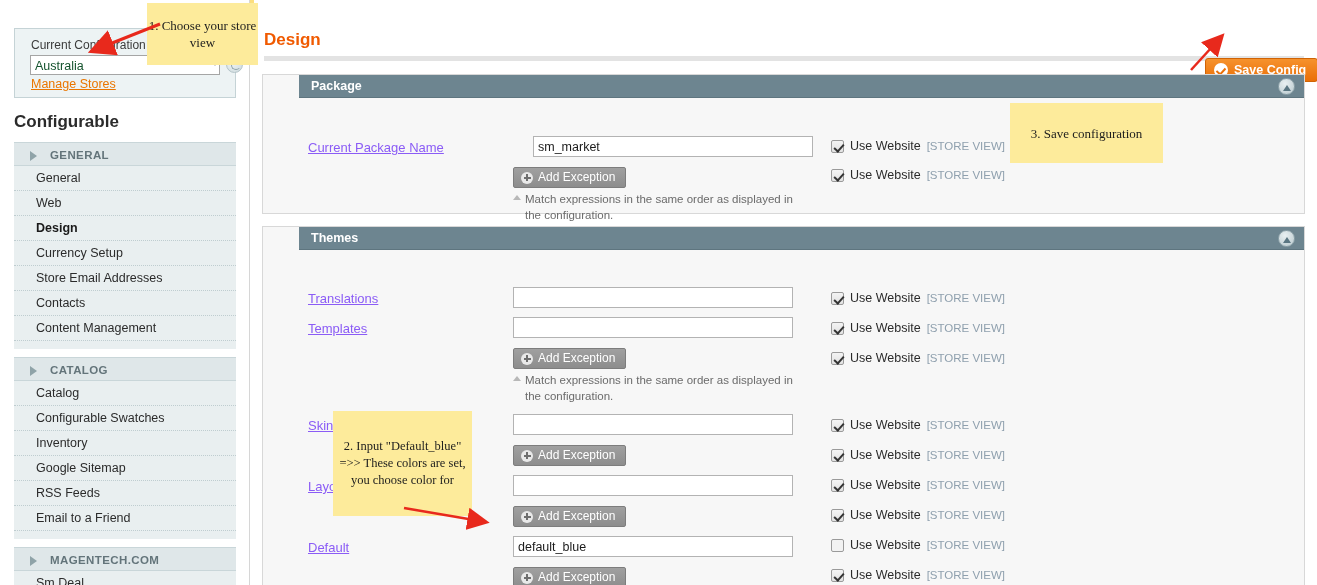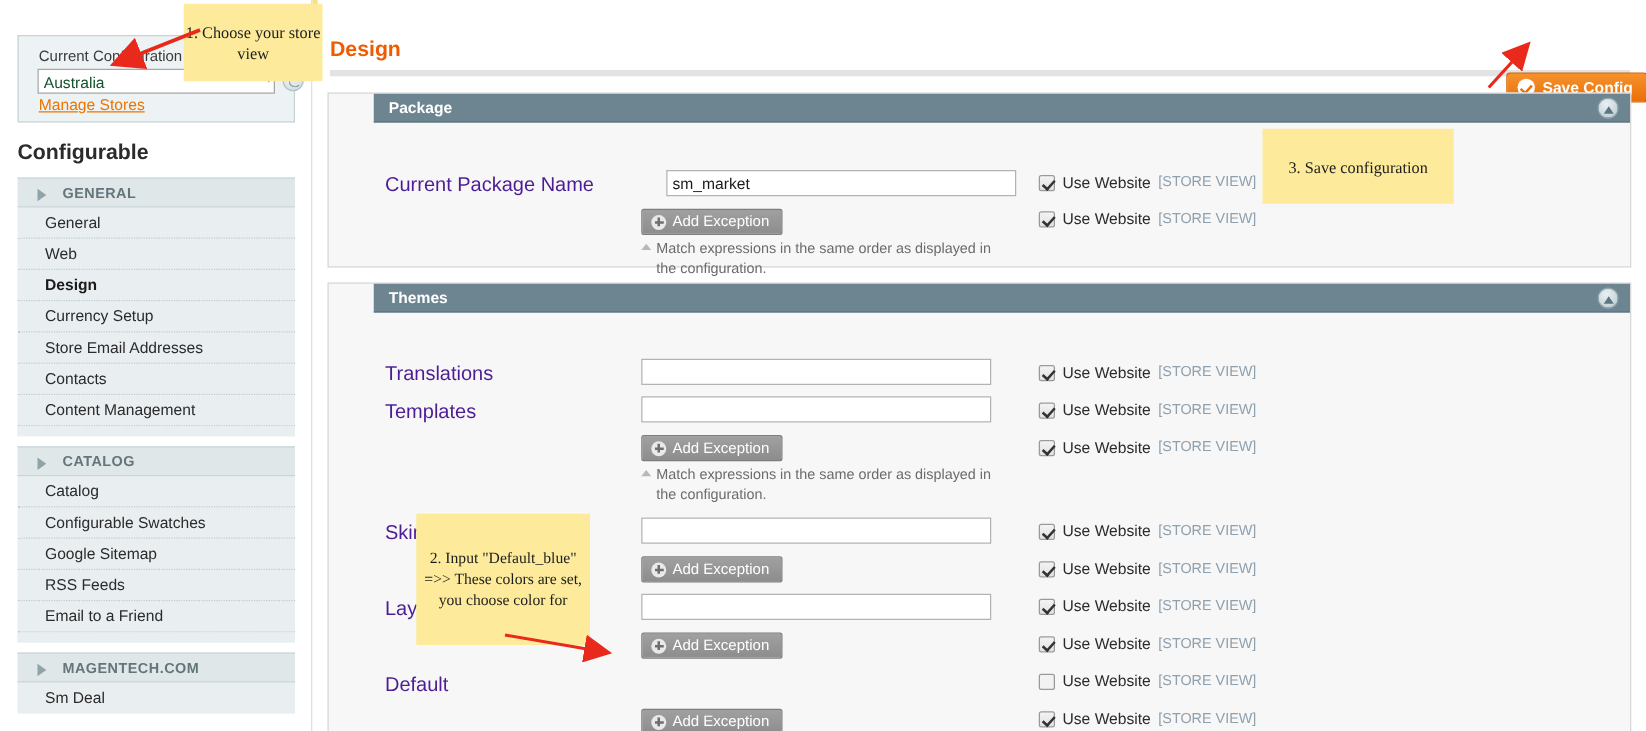--- a/index.html
+++ b/index.html
@@ -165,21 +165,21 @@
   .collapse-btn::after {
     content: ""; position: absolute; left: 4px; top: 6px;
     width: 0; height: 0;
     border-left: 4.5px solid transparent;
     border-right: 4.5px solid transparent;
     border-bottom: 6px solid #5a7682;
   }
   .panel-body { position: relative; }
   .flabel {
     position: absolute;
-    font-size: 16px; color: #4c1d95; white-space: nowrap;
+    font-size: 13px; color: #8b5cf6; white-space: nowrap; text-decoration: underline;
   }
   .finput {
     position: absolute;
     width: 280px; height: 21px;
     border: 1px solid #b3b3b3;
     background: #fff;
     font-size: 12.5px; color: #1b1b1b;
     padding: 0 4px;
     font-family: "Liberation Sans", sans-serif;
   }
@@ -289,20 +289,21 @@
               <div class="nav-item">Contacts</div>
               <div class="nav-item">Content Management</div>
               <div class="nav-pad"></div>
             </div>
           </div>
           <div class="nav-group">
             <div class="nav-head"><span class="tri"></span><span>CATALOG</span></div>
             <div class="nav-items">
               <div class="nav-item">Catalog</div>
               <div class="nav-item">Configurable Swatches</div>
+              <div class="nav-item">Inventory</div>
               <div class="nav-item">Google Sitemap</div>
               <div class="nav-item">RSS Feeds</div>
               <div class="nav-item">Email to a Friend</div>
               <div class="nav-pad"></div>
             </div>
           </div>
           <div class="nav-group">
             <div class="nav-head"><span class="tri"></span><span>MAGENTECH.COM</span></div>
             <div class="nav-items">
               <div class="nav-item">Sm Deal</div>
@@ -389,20 +390,21 @@
 
         <div class="flabel" style="left:9px; top:229px;">Layout</div>
         <input class="finput" style="left: 214px; top: 225px;" value="">
 
         <div class="addexc" style="left:214px; top:256px;">
           <span class="plus-ic"></span>
           <span>Add Exception</span>
         </div>
 
         <div class="flabel" style="left:9px; top:290px;">Default</div>
+        <input class="finput" style="left: 214px; top: 286px;" value="default_blue">
 
         <div class="addexc" style="left:214px; top:317px;">
           <span class="plus-ic"></span>
           <span>Add Exception</span>
         </div>
 
         <div class="scope" style="left:532px; top:41px;">
           <span class="cb on"></span>
           <span class="uw">Use Website</span>
           <span class="sv">[STORE VIEW]</span>

